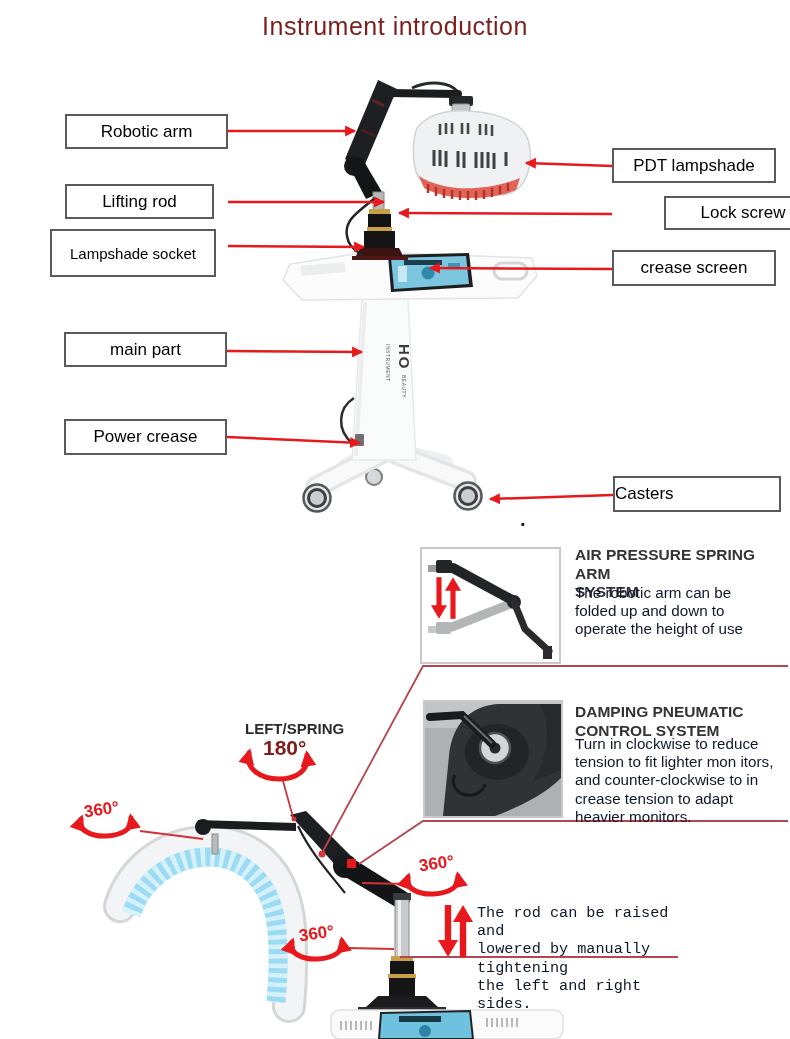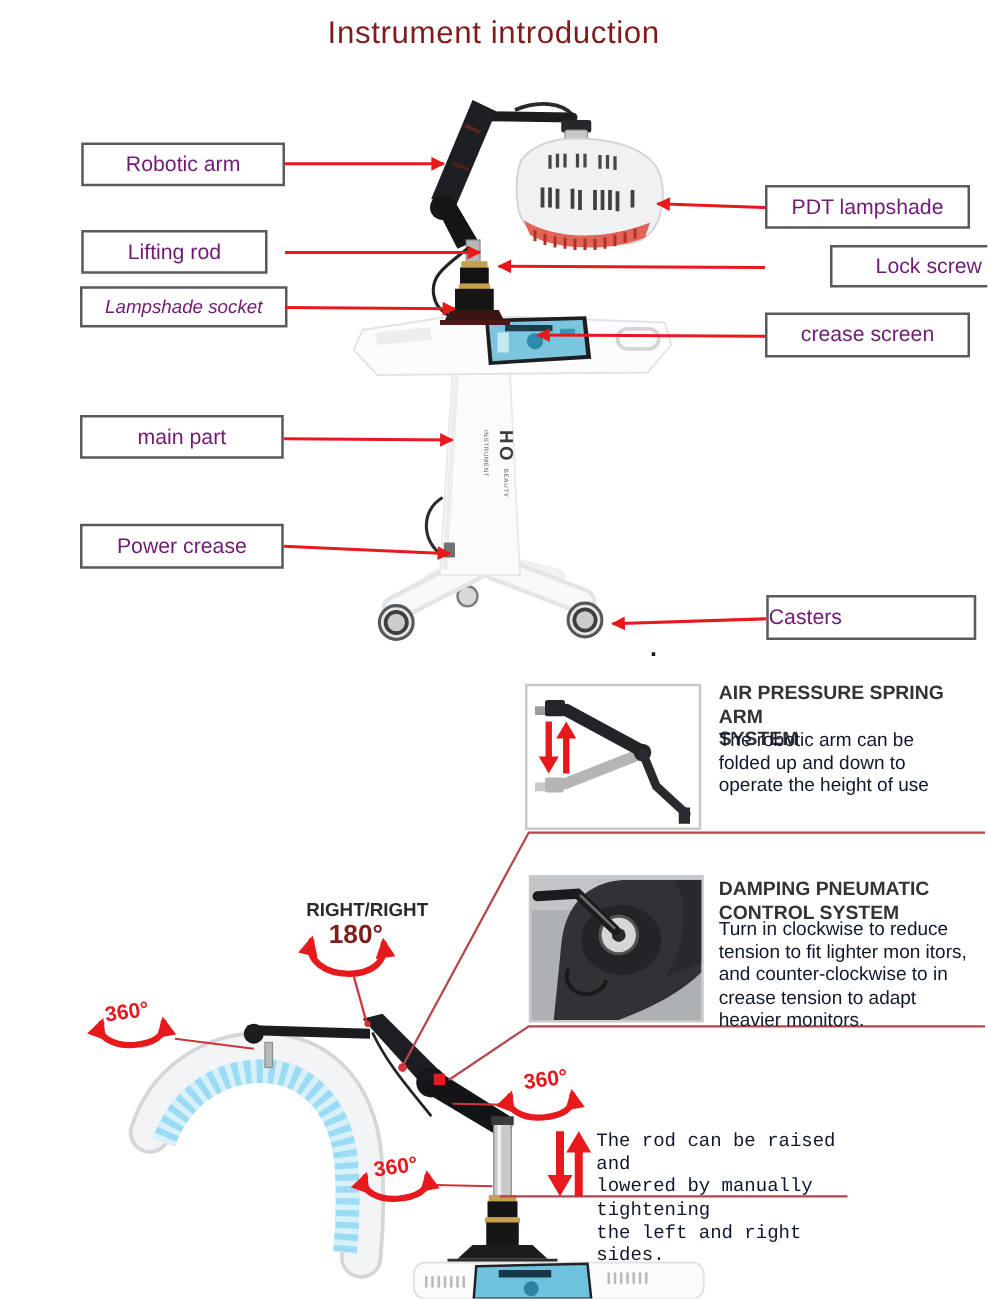--- a/index.html
+++ b/index.html
@@ -3,21 +3,21 @@
 <meta charset="utf-8">
 <style>
   html,body{margin:0;padding:0;background:#fff;}
   .page{position:relative;width:790px;height:1039px;background:#fff;overflow:hidden;
         font-family:"Liberation Sans",sans-serif;}
   .title{position:absolute;top:12px;left:0;width:100%;text-align:center;
          font-size:25px;color:#7f1d1d;letter-spacing:0.5px;}
   svg.art{position:absolute;left:0;top:0;z-index:2;pointer-events:none;}
   .lbox{position:absolute;z-index:1;background:#fff;border:2px solid #595a5c;
         display:flex;align-items:center;justify-content:center;
-        font-size:17px;color:#701a75;box-sizing:border-box;}
+        font-size:17px;color:#000000;box-sizing:border-box;}
   .lbox.small{font-size:15px;}
   .lbox.leftalign{justify-content:flex-start;}
   .inset{position:absolute;z-index:1;background:#fff;border:2px solid #c9c9cb;box-sizing:border-box;}
   .txt{position:absolute;z-index:3;white-space:pre-line;color:#0f172a;}
   .co-head{font-weight:bold;font-size:15.5px;line-height:1.2;color:#333335;}
   .co-body{font-size:15.2px;line-height:1.2;}
   .rot-lr{font-weight:bold;font-size:15px;color:#2b2b2d;}
   .rot-180{font-weight:bold;font-size:21px;color:#7f1d1d;}
   .rot-360{font-weight:bold;font-size:17px;color:#e8191c;transform:rotate(-8deg);}
   .dot{position:absolute;z-index:3;font-size:20px;font-weight:bold;color:#1a1a1a;line-height:0;}
@@ -32,21 +32,21 @@
 <div class="page">
 
   <div class="title">Instrument introduction</div>
 
   <div class="lbox" style="left:65px;top:114px;width:163px;height:35px;">
       <span>Robotic arm</span>
     </div>
   <div class="lbox" style="left:65px;top:184px;width:149px;height:35px;">
       <span>Lifting rod</span>
     </div>
-  <div class="lbox small" style="left:64px;top:229px;width:166px;height:33px;font-style:italic;">
+  <div class="lbox small" style="left:50px;top:229px;width:166px;height:48px;">
       <span>Lampshade socket</span>
     </div>
   <div class="lbox" style="left:64px;top:332px;width:163px;height:35px;">
       <span>main part</span>
     </div>
   <div class="lbox" style="left:64px;top:419px;width:163px;height:36px;">
       <span>Power crease</span>
     </div>
   <div class="lbox" style="left:612px;top:148px;width:164px;height:35px;">
       <span>PDT lampshade</span>
@@ -62,21 +62,21 @@
     </div>
 
   <div class="inset" style="left:420px;top:547px;width:141px;height:117px;"></div>
   <div class="inset" style="left:423px;top:700px;width:140px;height:118px;"></div>
 
   <div class="logo" style="left:380px;top:344px;height:92px;">
     <span class="big">HO</span>
     <span class="sub">BEAUTY INSTRUMENT</span>
   </div>
 
-  <div class="txt rot-lr" style="left:245px;top:720px;">RIGHT/RIGHT</div>
+  <div class="txt rot-lr" style="left:245px;top:720px;">LEFT/SPRING</div>
   <div class="txt rot-180" style="left:263px;top:736px;">180°</div>
   <div class="txt rot-360" style="left:84px;top:800px;">360°</div>
   <div class="txt rot-360" style="left:419px;top:854px;">360°</div>
   <div class="txt rot-360" style="left:299px;top:924px;">360°</div>
 
   <div class="txt co-head" style="left:575px;top:546px;width:218px;">AIR PRESSURE SPRING ARM
 SYSTEM</div>
   <div class="txt co-body" style="left:575px;top:584px;width:212px;">The robotic arm can be
 folded up and down to
 operate the height of use</div>

